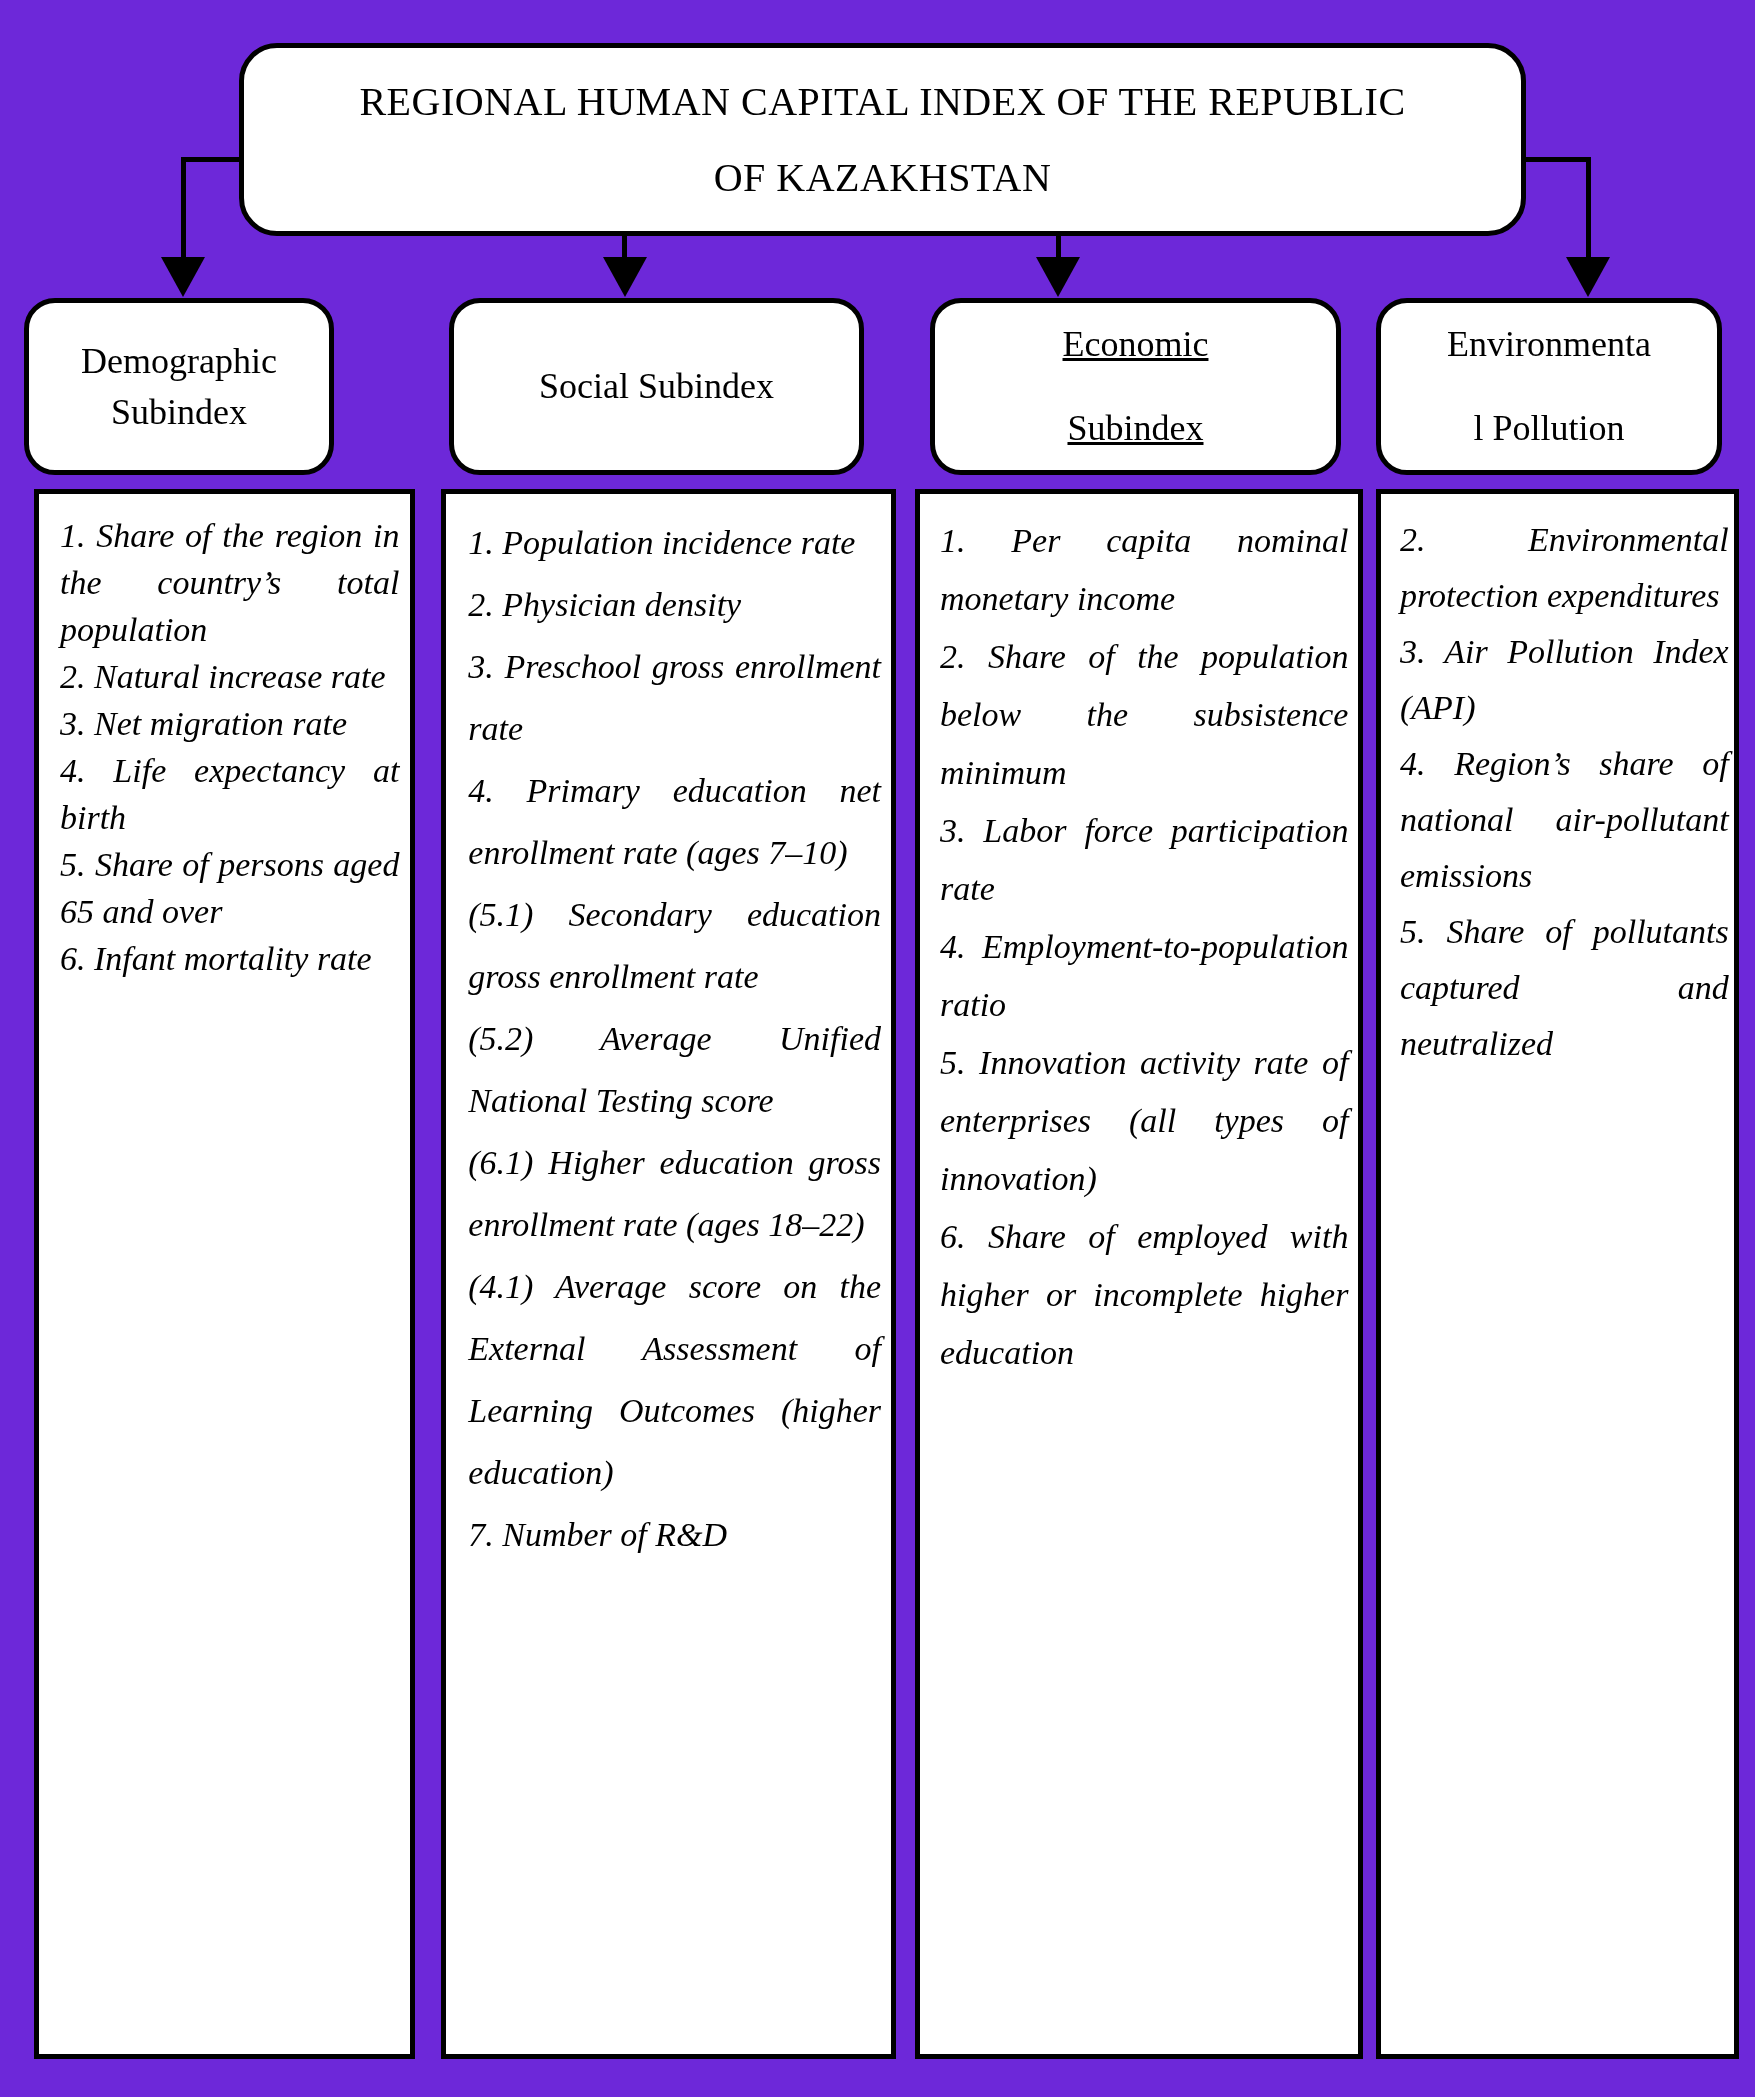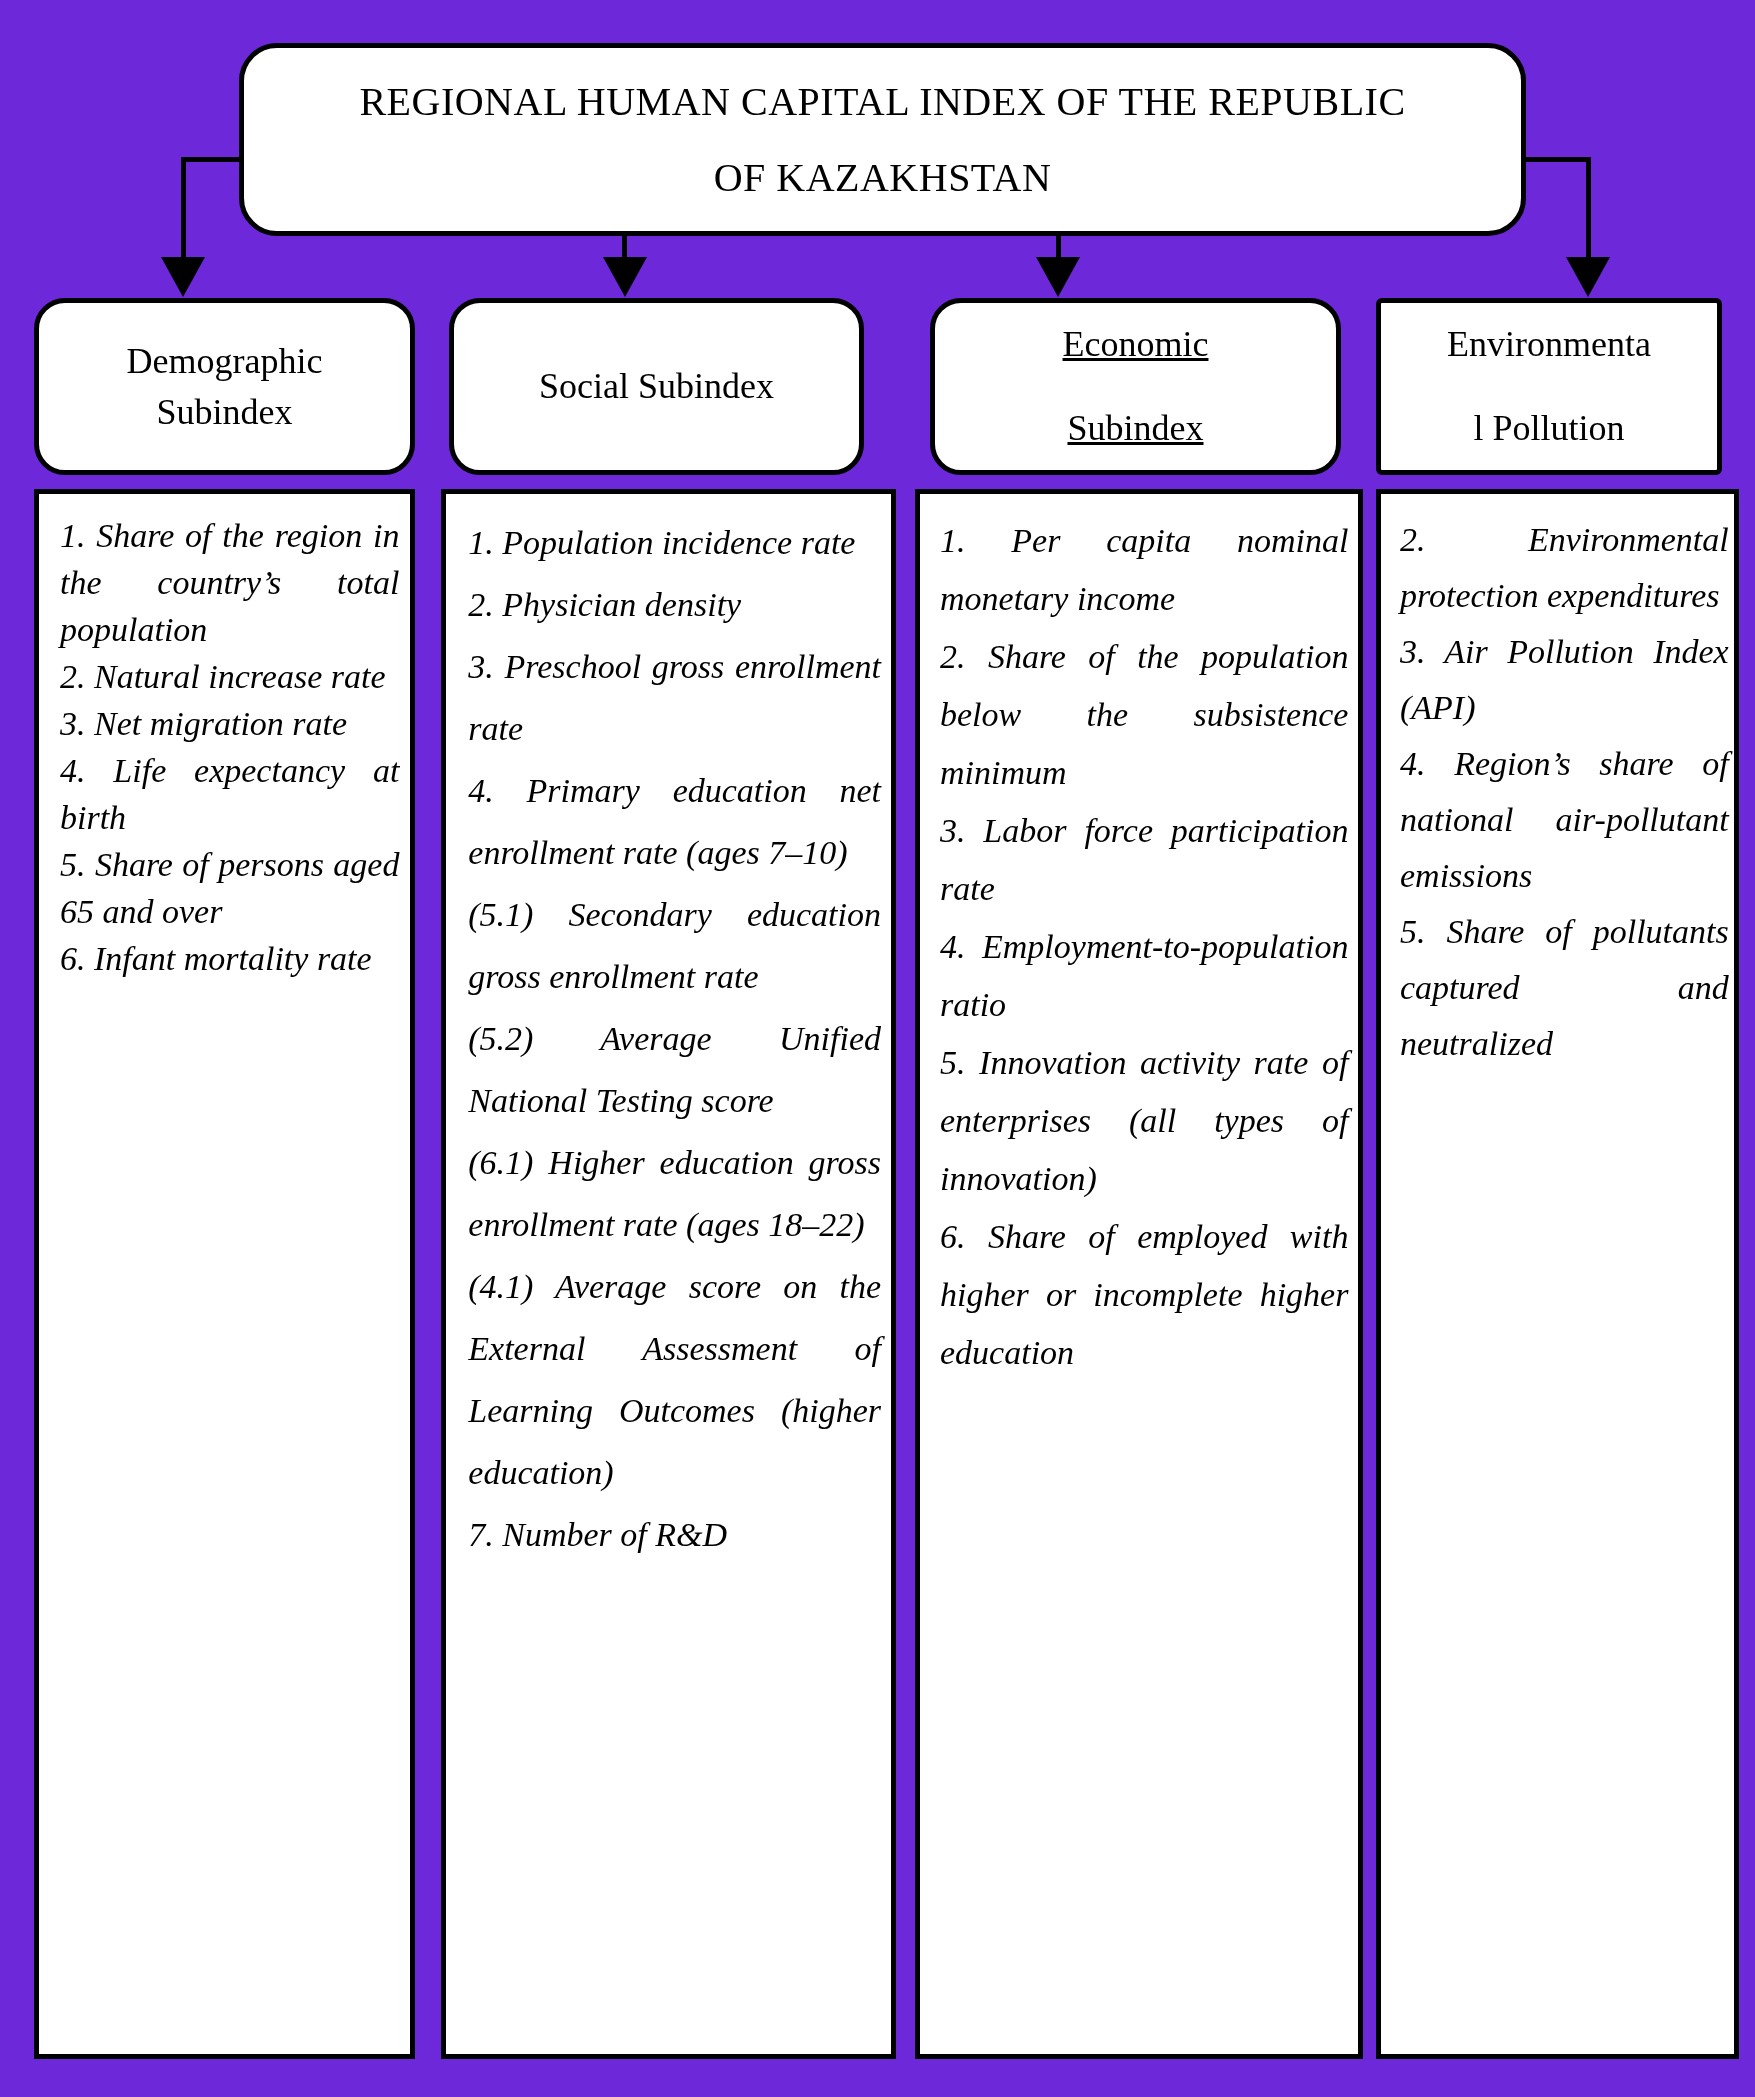--- a/index.html
+++ b/index.html
@@ -49,24 +49,24 @@
   
   .hdr {
     top: 298px; height: 177px;
     border-radius: 31px;
     display: flex; flex-direction: column;
     align-items: center; justify-content: center;
     text-align: center;
     font-size: 36px; line-height: 51px;
   }
   .hdr.spread { gap: 33px; }
-  #hdr-demographic   { left: 34px;   width: 381px; }
+  #hdr-demographic   { left: 24px;   width: 310px; }
   #hdr-social        { left: 449px;  width: 415px; }
   #hdr-economic      { left: 930px; width: 411px; text-decoration: underline; }
-  #hdr-environmental { left: 1376px; width: 346px; border-radius: 6px; }
+  #hdr-environmental { left: 1376px; width: 346px; }
   
   .list {
     top: 489px; height: 1570px;
     border-radius: 0;
     font-size: 34px;
     text-align: justify;
   }
   .list p { margin: 0; font-style: italic; }
   #body-demographic   { left: 34px;   width: 381px; padding: 18px 10.6px 10.6px 21px; line-height: 47px;  }
   #body-social        { left: 441px;  width: 455px; padding: 18px 10px 10.6px 22.3px; line-height: 62px; }

